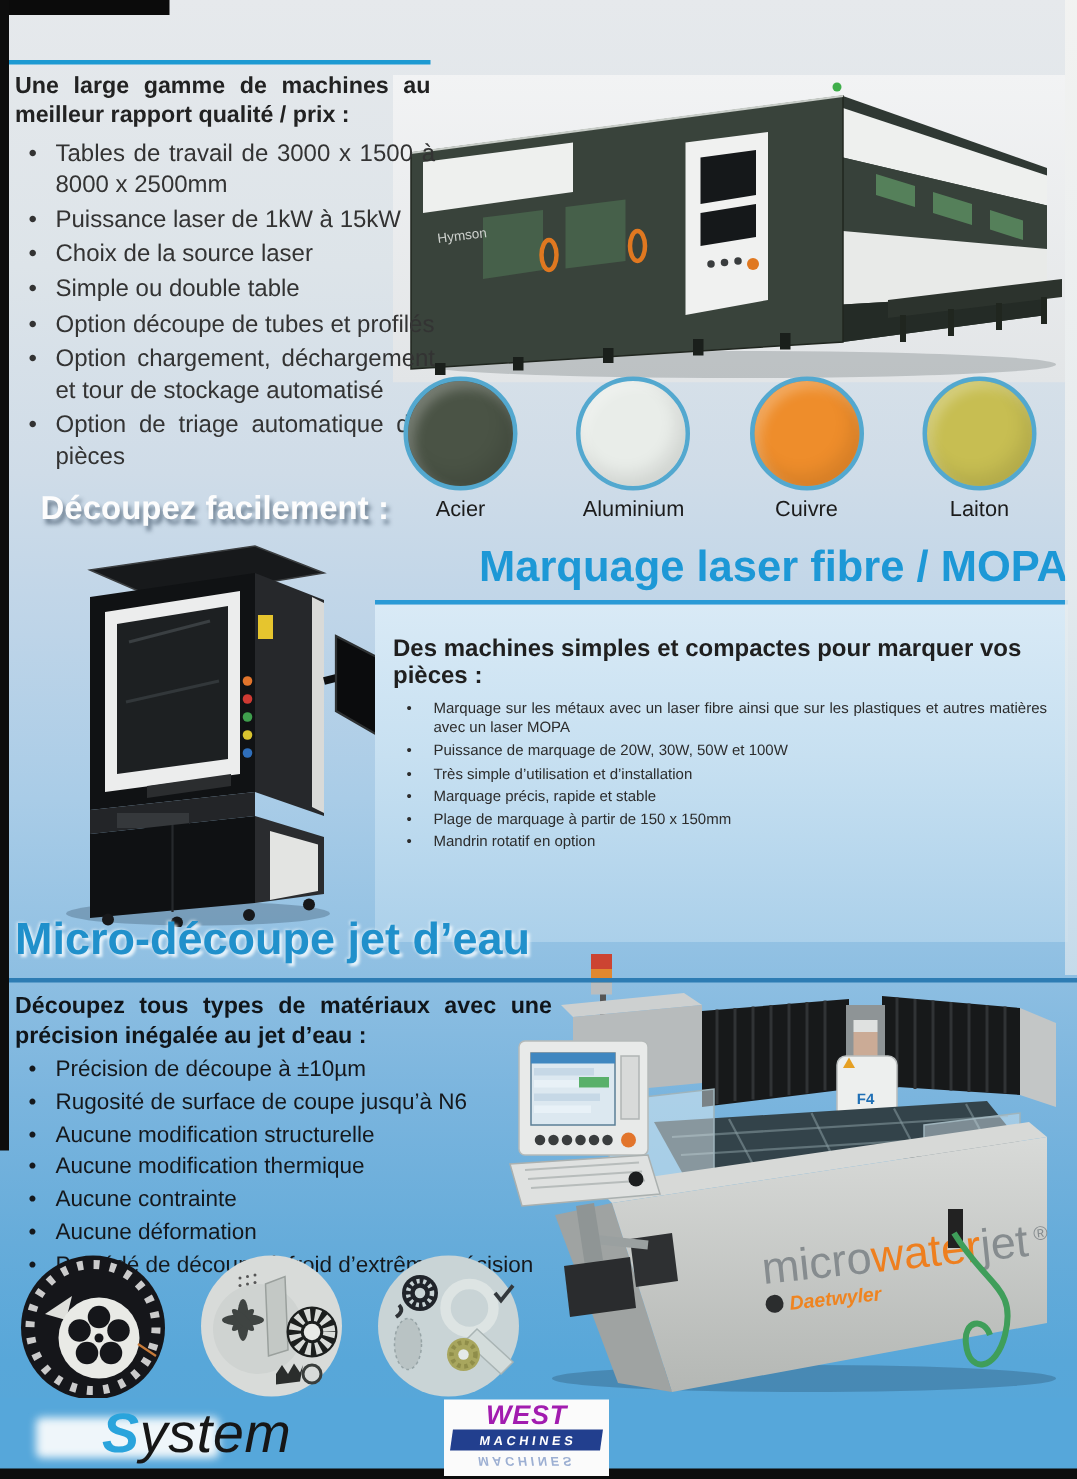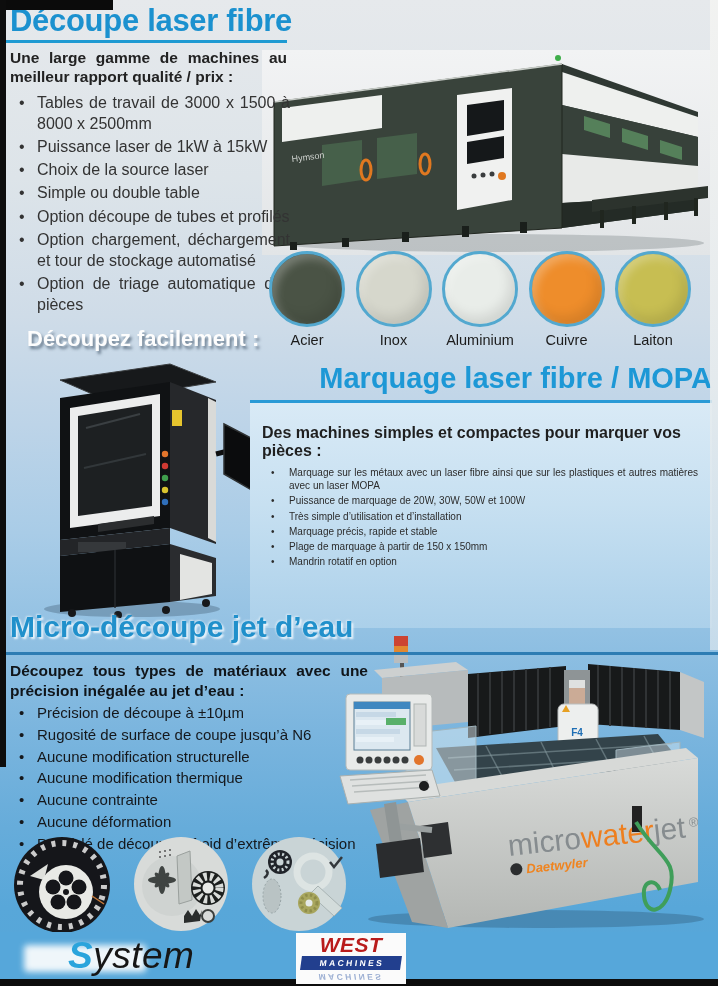--- a/index.html
+++ b/index.html
@@ -67,37 +67,36 @@
 
   .bottom-band{position:absolute;left:0;top:932px;width:718px;height:47px;background:#56a7da;z-index:4;}
 
   .system-logo{position:absolute;left:22px;top:934px;width:270px;height:50px;z-index:6;}
   .system-blur{position:absolute;left:2px;top:11px;width:122px;height:27px;background:rgba(252,253,253,.92);
     filter:blur(3px);border-radius:4px;}
   .system-text{position:absolute;left:46px;top:1px;font-size:37px;font-style:italic;color:#161616;letter-spacing:.5px;}
   .system-text .s{color:#2aa4dc;font-weight:bold;}
 
   .west-logo{position:absolute;left:296px;top:933px;width:110px;height:51px;background:#fbfbfb;text-align:center;z-index:6;}
-  .west-word{font-size:21px;font-weight:bold;font-style:italic;color:#b91c1c;line-height:1.05;margin-top:1px;letter-spacing:.5px;}
+  .west-word{font-size:18px;font-weight:bold;font-style:italic;color:#a21caf;line-height:1.05;margin-top:1px;letter-spacing:.5px;}
   .west-bar{margin:0 5px;background:#223f8e;color:#fff;font-size:8.5px;letter-spacing:2.4px;
     padding:2px 0 2px 2px;font-weight:bold;transform:skewX(-8deg);}
   .west-reflection{margin:2px 5px 0;color:#7e97c6;font-size:8.5px;letter-spacing:2.4px;font-weight:bold;
     transform:scaleY(-1) skewX(-8deg);opacity:.75;}
 </style>
 </head>
 <body>
 
 <div class="page">
 
   <div class="scan-top-black"></div>
   <div class="scan-left-black"></div>
   <div class="scan-bottom-black"></div>
   <div class="scan-right-light"></div>
 
-  <div class="main-title">Découpe laser fibre</div>
   <div class="main-title-underline"></div>
 
   <div class="laser-intro">Une large gamme de machines au meilleur rapport qualité / prix :</div>
 
   <ul class="bullet-list laser-list">
       <li>Tables de travail de 3000 x 1500 à 8000 x 2500mm</li>
       <li>Puissance laser de 1kW à 15kW</li>
       <li>Choix de la source laser</li>
       <li>Simple ou double table</li>
       <li>Option découpe de tubes et profilés</li>
@@ -156,24 +155,20 @@
         <line x1="372" y1="156" x2="372" y2="174"></line>
       <line x1="404" y1="152" x2="404" y2="170"></line>
         <line x1="434" y1="148" x2="434" y2="166"></line>
     </g>
   </svg>
 
   <div class="materials-row">
       <div class="mat">
       <span class="mat-circle" style="background: rgb(74, 83, 69);"></span>
       <span class="mat-label">Acier</span>
-    </div>
-      <div class="mat">
-      <span class="mat-circle" style="background: rgb(214, 215, 204);"></span>
-      <span class="mat-label">Inox</span>
     </div>
       <div class="mat">
       <span class="mat-circle" style="background: rgb(233, 237, 233);"></span>
       <span class="mat-label">Aluminium</span>
     </div>
       <div class="mat">
       <span class="mat-circle" style="background: rgb(238, 141, 43);"></span>
       <span class="mat-label">Cuivre</span>
     </div>
       <div class="mat">

